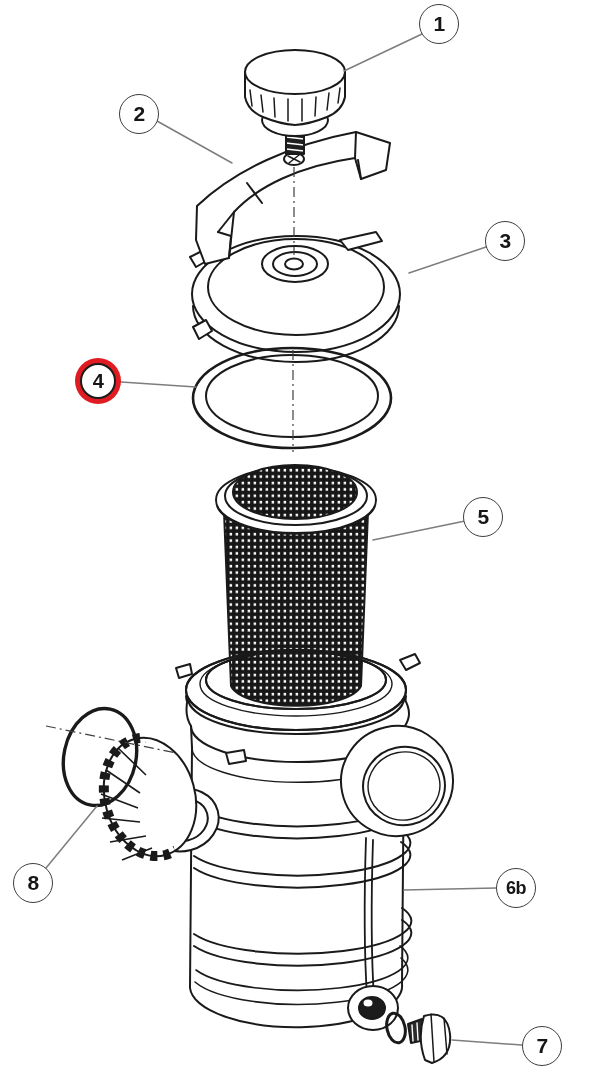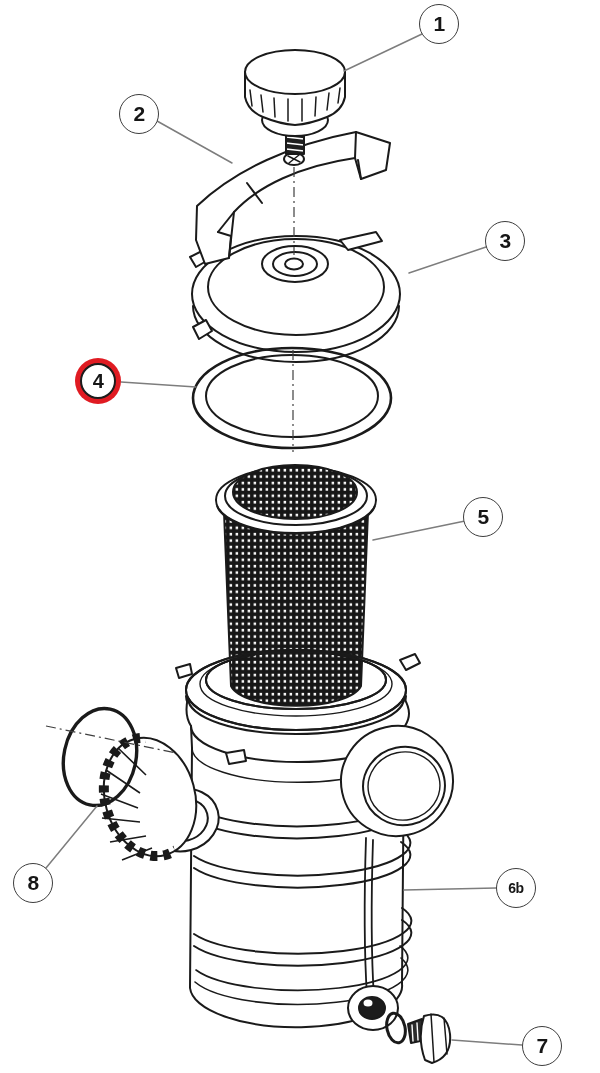--- a/index.html
+++ b/index.html
@@ -8,21 +8,21 @@
     font-family:"Liberation Sans",sans-serif;overflow:hidden;
   }
   .stage svg{position:absolute;left:0;top:0;}
   .callout{
     position:absolute;width:40px;height:40px;box-sizing:border-box;
     border:1.7px solid #3d3d3d;border-radius:50%;background:#ffffff;
     display:flex;align-items:center;justify-content:center;
     font-weight:bold;font-size:21px;color:#161616;cursor:pointer;
     letter-spacing:-0.5px;z-index:5;
   }
-  .callout--small-text{font-size:14px;justify-content:center;}
+  .callout--small-text{font-size:18px;justify-content:center;}
   .callout--highlighted{width:36px;height:36px;border:2px solid #1c1c1c;font-size:20px;}
 </style>
 </head>
 <body>
 
 <div class="stage">
 
   <svg width="600" height="1073" viewBox="0 0 600 1073">
     <defs>
       <pattern id="mesh" width="6" height="6.4" patternUnits="userSpaceOnUse">

